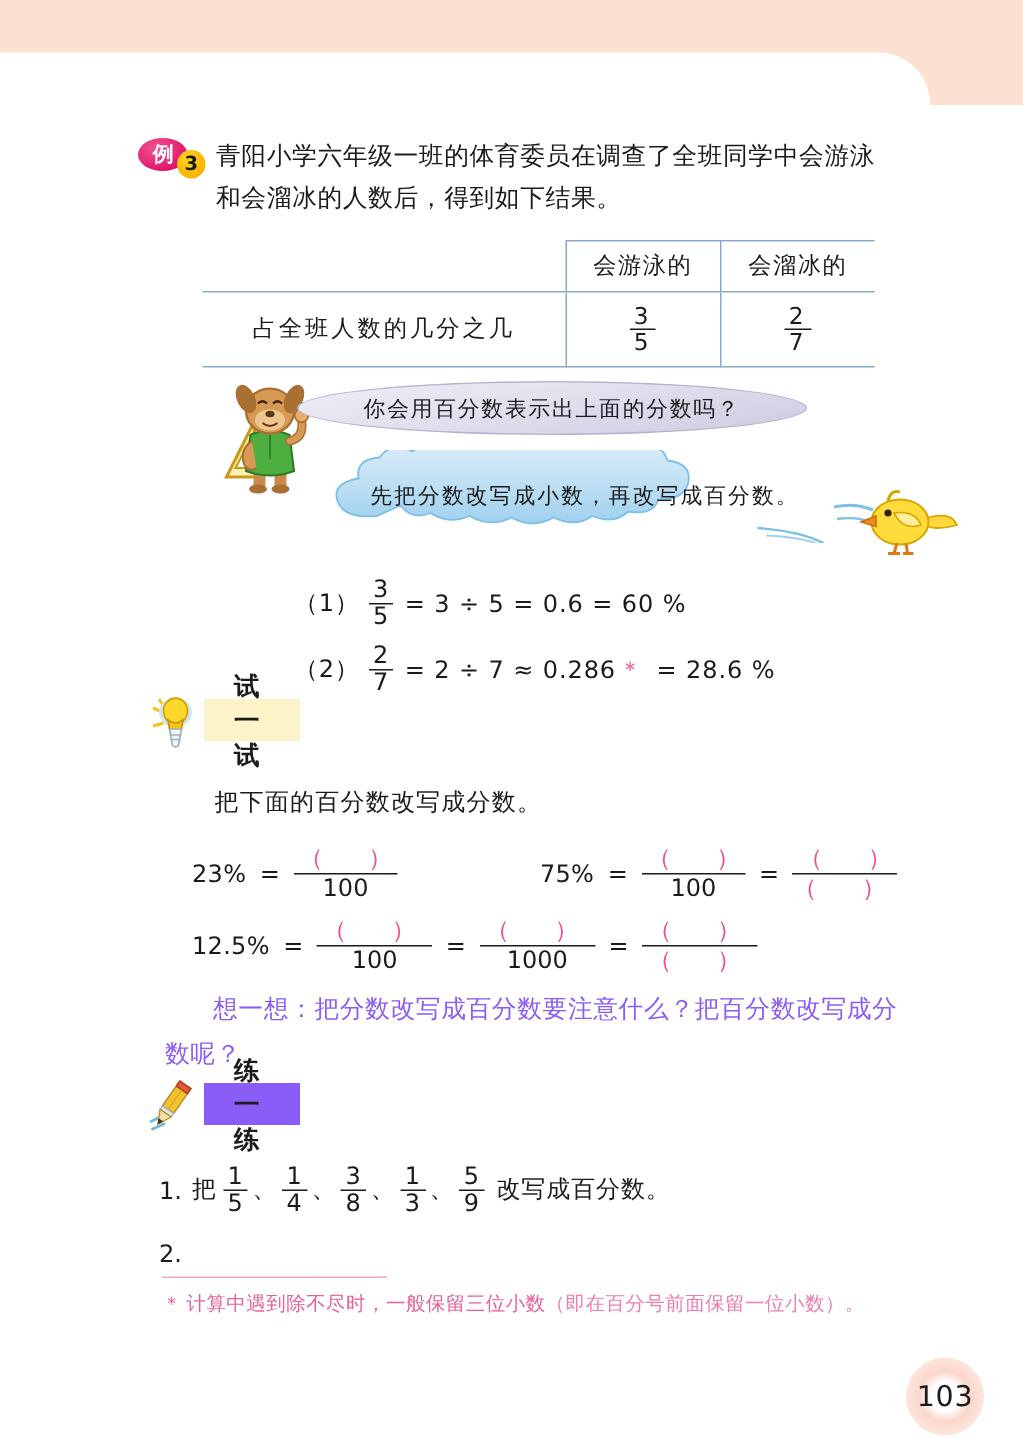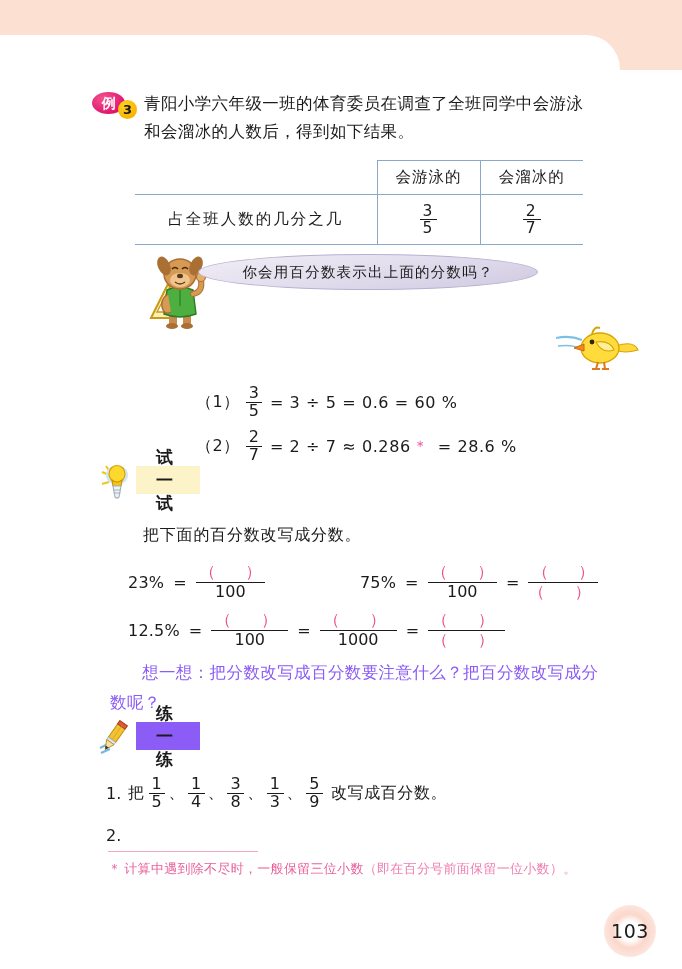--- a/index.html
+++ b/index.html
@@ -392,20 +392,50 @@
 
         <path d="M29 17 q3 -3 6 0" fill="none" stroke="#3b2408" stroke-width="1.6"></path>
         <path d="M39 17 q3 -3 6 0" fill="none" stroke="#3b2408" stroke-width="1.6"></path>
       </svg>
     </div>
 
     <div class="bubble-oval">
       <span>你会用百分数表示出上面的分数吗？</span>
     </div>
 
+    <div class="bubble-cloud">
+      <svg width="370" height="62" viewBox="0 0 370 62">
+        <defs>
+          <linearGradient id="cg" x1="0" y1="0" x2="0" y2="1">
+            <stop offset="0%" stop-color="#dff0fb"></stop>
+            <stop offset="55%" stop-color="#bfe0f4"></stop>
+            <stop offset="100%" stop-color="#9fd0ee"></stop>
+          </linearGradient>
+        </defs>
+        <path d="M46 44
+                 q-22 2 -26 -10 q-4 -12 14 -15
+                 q-2 -13 14 -14 q8 -11 22 -4
+                 q10 -10 24 -3 q10 -9 24 -2
+                 q12 -10 26 -2 q14 -9 26 0
+                 q14 -8 26 2 q14 -7 24 3
+                 q16 -5 20 8 q16 2 14 14
+                 q-2 12 -20 12
+                 q-4 11 -20 8
+                 q-10 9 -24 3
+                 q-12 8 -26 1
+                 q-14 8 -28 0
+                 q-14 7 -28 -1
+                 q-14 6 -26 -2
+                 q-12 5 -20 -5 z" fill="url(#cg)" stroke="#7cc0e6" stroke-width="1.2"></path>
+
+        <path d="M300 52 q28 2 44 10" fill="none" stroke="#7cc0e6" stroke-width="1.6"></path>
+        <path d="M306 57 q26 1 40 8" fill="none" stroke="#9fd0ee" stroke-width="1.4"></path>
+      </svg>
+      <div class="cloud-txt">先把分数改写成小数，再改写成百分数。</div>
+    </div>
 
     <div class="bird">
       <svg width="84" height="48" viewBox="0 0 84 48">
 
         <path d="M0 14 q14 -3 26 2" fill="none" stroke="#7cc0e6" stroke-width="2"></path>
         <path d="M2 22 q14 -2 24 3" fill="none" stroke="#7cc0e6" stroke-width="1.6"></path>
 
         <path d="M60 22 q18 -6 22 4 q-14 4 -22 0 z" fill="#ffd83d" stroke="#d8a400" stroke-width="1.2"></path>
 
         <ellipse cx="44" cy="24" rx="19" ry="15" fill="#ffdc3c" stroke="#d8a400" stroke-width="1.3"></ellipse>

